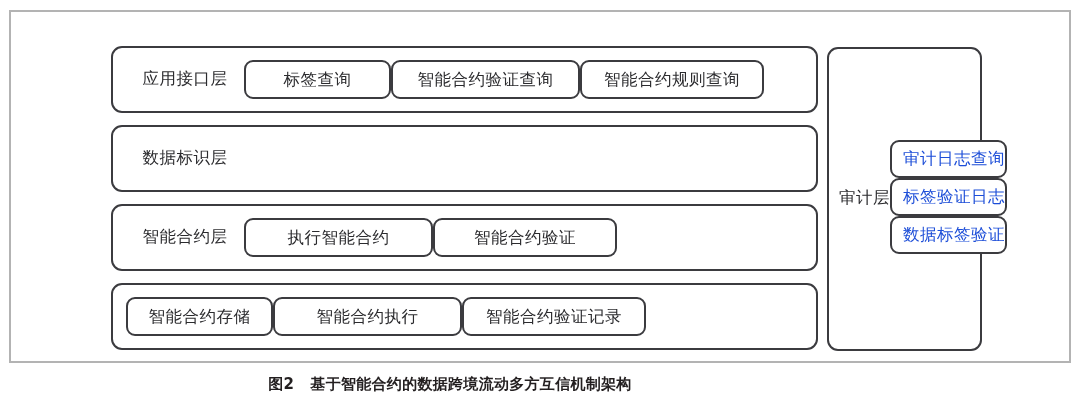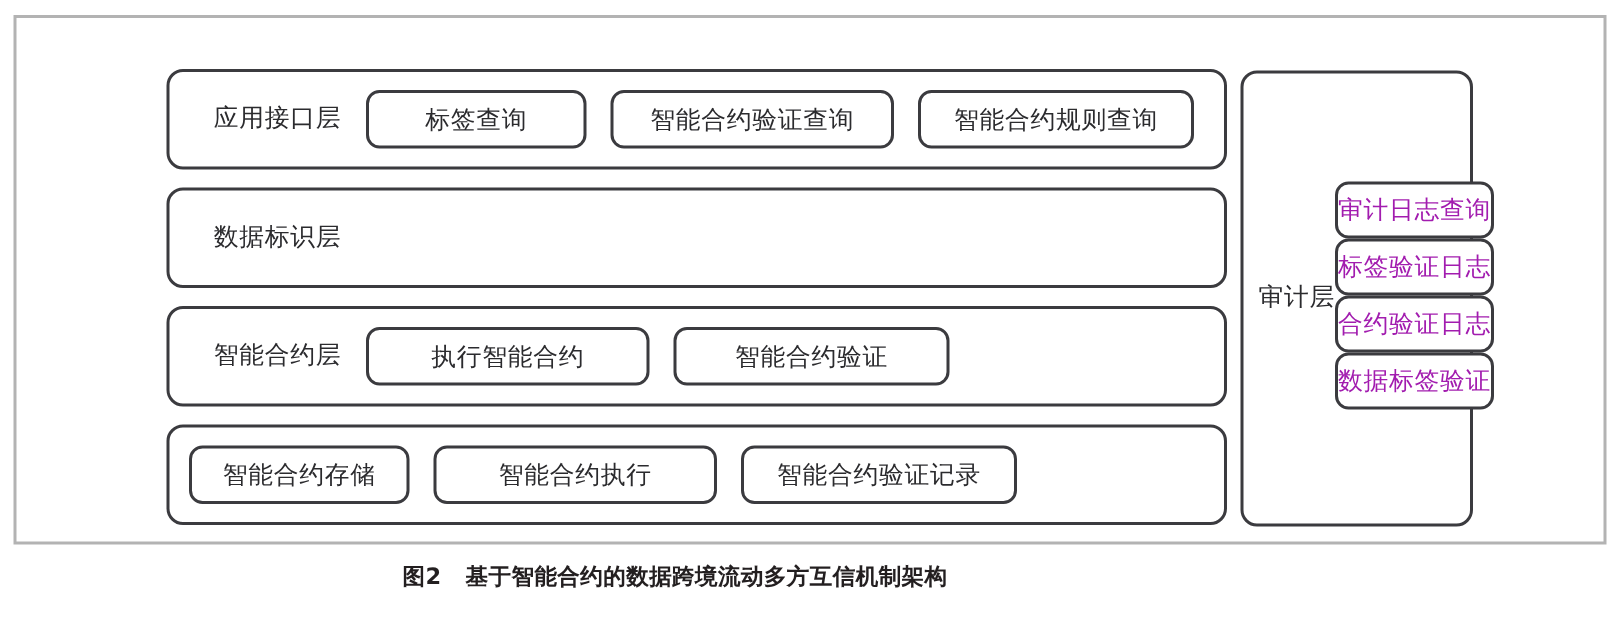--- a/index.html
+++ b/index.html
@@ -71,21 +71,21 @@
     text-align: center;
     letter-spacing: 0.5px;
     color: #2b2b2e;
     white-space: nowrap;
   }
 
   .layer-modules {
     flex: 1 1 auto;
     display: flex;
     align-items: center;
-    gap: 16px;
+    gap: 0;
     height: 100%;
   }
 
   .module-box {
     box-sizing: border-box;
     height: 39px;
     border: 2.2px solid #3b3b3f;
     border-radius: 9px;
     background: #ffffff;
     display: flex;
@@ -140,22 +140,23 @@
     width: 100%;
     height: 38px;
     border: 2.2px solid #3b3b3f;
     border-radius: 9px;
     background: #ffffff;
     display: flex;
     align-items: center;
     justify-content: center;
     font-size: 16.5px;
     letter-spacing: 0.5px;
-    color: #a21caf;
-    white-space: nowrap;
+    color: #1d4ed8;
+    white-space: nowrap;
+    padding-left: 11px;
   }
 
   
   .caption {
     position: absolute;
     left: 0;
     top: 375px;
     width: 900px;
     text-align: center;
     font-family: "DejaVu Sans", "Liberation Sans", sans-serif;
@@ -208,21 +209,20 @@
           </div>
         </div>
 
       </div>
 
       <div class="audit-panel">
         <div class="audit-title">审计层</div>
         <div class="audit-items">
           <div class="audit-box">审计日志查询</div>
           <div class="audit-box">标签验证日志</div>
-          <div class="audit-box">合约验证日志</div>
           <div class="audit-box">数据标签验证</div>
         </div>
       </div>
 
     </div>
   </div>
 
   <div class="caption">
     <span>图2</span><span class="cap-sep"></span><span>基于智能合约的数据跨境流动多方互信机制架构</span>
   </div>

